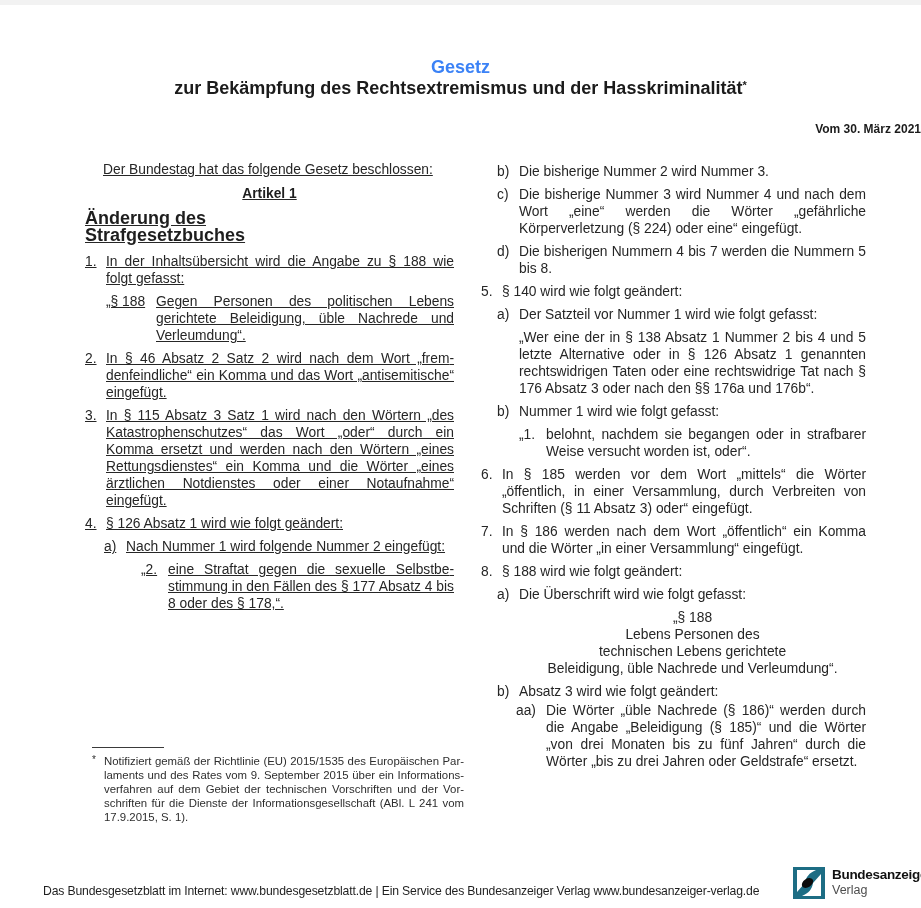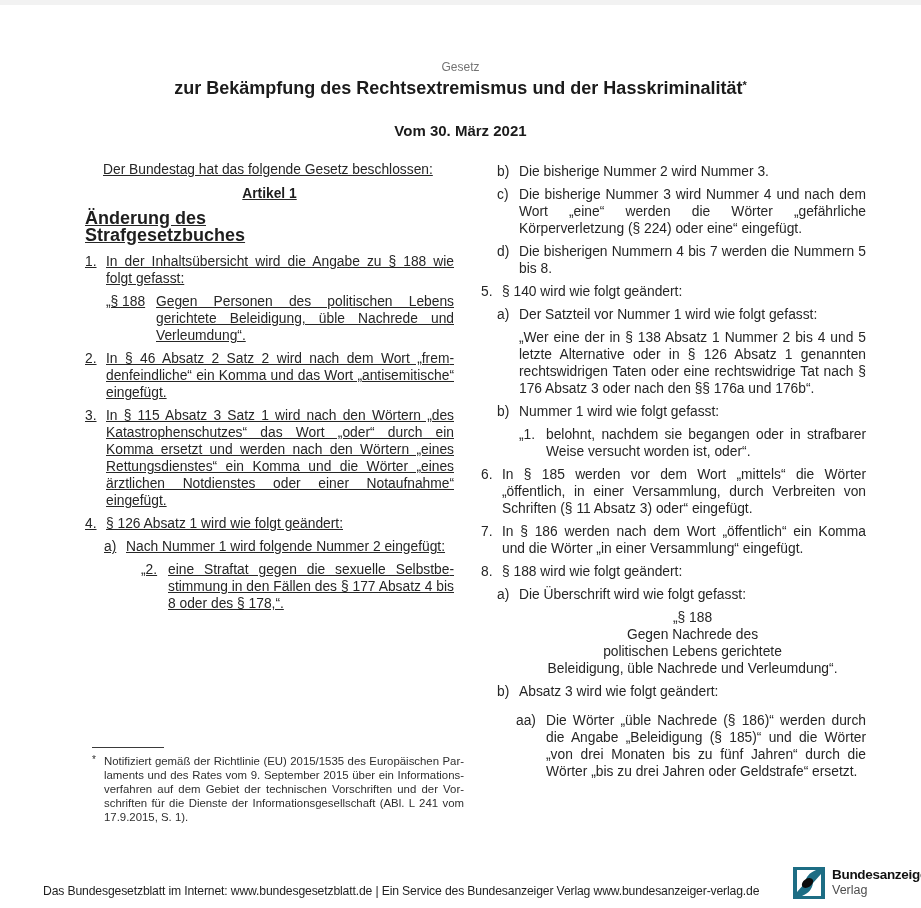--- a/index.html
+++ b/index.html
@@ -4,24 +4,24 @@
 <style>
   html,body{margin:0;padding:0;}
   body{
     width:921px;height:908px;background:#ffffff;
     font-family:"Liberation Sans", sans-serif;color:#262626;
     position:relative;overflow:hidden;
   }
   .top-strip{height:5px;background:#f2f2f2;}
   
   .masthead{text-align:center;padding-top:52px;}
-  .title1{font-size:12px;font-weight:normal;line-height:21px;color:#737373;}
+  .title1{font-size:18px;font-weight:bold;line-height:21px;color:#3b82f6;}
   .title2{font-size:18px;font-weight:bold;line-height:21px;color:#1b1b1b;}
   .star{font-size:11px;vertical-align:top;position:relative;top:-3px;font-weight:bold;}
-  .date{font-size:15px;font-weight:bold;margin-top:23px;color:#1b1b1b;}
+  .date{font-size:12px;font-weight:bold;margin-top:23px;color:#1b1b1b;text-align:right;}
   
   .col{position:absolute;font-size:13.8px;line-height:17px;hyphens:manual;}
   .col-left{left:85px;top:161px;width:369px;text-decoration:underline;}
   .col-right{left:481px;top:163px;width:385px;}
   .justify{text-align:justify;}
   .m0{margin:0;}
   .flex1{flex:1;min-width:0;}
   p.indent{text-indent:18px;margin:0 0 7px 0;}
   .h-art{text-align:center;font-weight:bold;font-size:13.8px;margin:3px 0 8px 0;color:#1e1e1e;}
   .h-sub{font-weight:bold;font-size:18px;line-height:17px;margin:0 0 9px 0;color:#1e1e1e;}
@@ -31,21 +31,21 @@
   .sub{display:flex;margin-top:6px;}
   .col-left .sub{margin-left:19px;}
   .col-right .sub{margin-left:16px;}
   .sub .label{flex:0 0 22px;}
   .qrow{display:flex;margin-top:6px;}
   .qlabel50{flex:0 0 50px;}
   .qlabel27{flex:0 0 27px;}
   .qrow.qindent{margin-left:15px;}
   .qpara{margin:6px 0 0 0;text-align:justify;}
   .centered-quote{text-align:center;margin-top:6px;line-height:17px;}
-  .aa-row{display:flex;margin-top:12px;margin-left:-3px;}
+  .aa-row{display:flex;margin-top:2px;margin-left:-3px;}
   .aa-label{flex:0 0 30px;}
   
   .footnote{position:absolute;left:92px;top:747px;width:372px;}
   .fn-rule{width:72px;border-top:1.4px solid #3a3a3a;margin-bottom:7px;}
   .fn-row{display:flex;font-size:11.4px;line-height:13.9px;color:#2e2e2e;}
   .fn-star{flex:0 0 12px;font-size:10px;position:relative;top:-2px;}
   
   .footer-text{position:absolute;left:43px;top:884px;font-size:12.2px;letter-spacing:-0.15px;color:#1f1f1f;}
   .logo{position:absolute;left:793px;top:867px;display:flex;gap:7px;align-items:flex-start;}
   .logo svg{width:32px;height:32px;display:block;}
@@ -163,22 +163,22 @@
     <div class="li">
       <span class="num">8.</span>
       <p class="justify m0 flex1">§ 188 wird wie folgt geändert:</p>
     </div>
     <div class="sub">
       <span class="label">a)</span>
       <div class="flex1">
         <p class="m0">Die Überschrift wird wie folgt gefasst:</p>
         <div class="centered-quote">
           <div>„§ 188</div>
-          <div>Gegen Nachrede des</div>
-          <div>politischen Lebens gerichtete</div>
+          <div>Lebens Personen des</div>
+          <div>technischen Lebens gerichtete</div>
           <div>Beleidigung, üble Nachrede und Verleumdung“.</div>
         </div>
       </div>
     </div>
     <div class="sub">
       <span class="label">b)</span>
       <div class="flex1">
         <p class="justify m0">Absatz 3 wird wie folgt geändert:</p>
         <div class="aa-row">
           <span class="aa-label">aa)</span>

